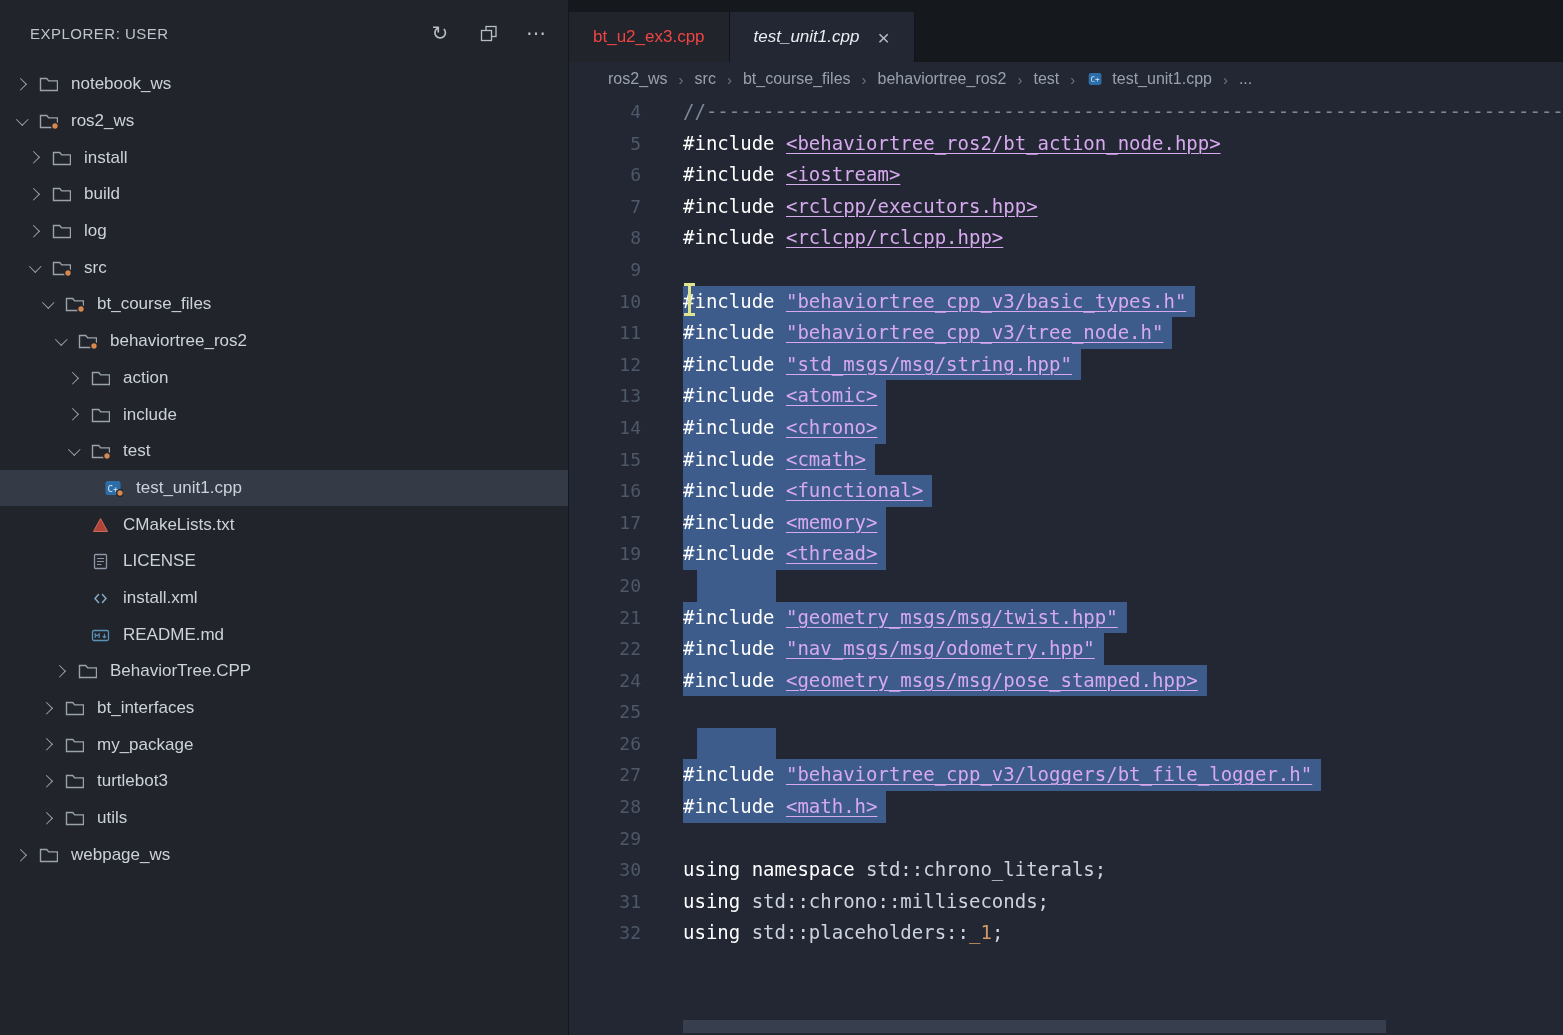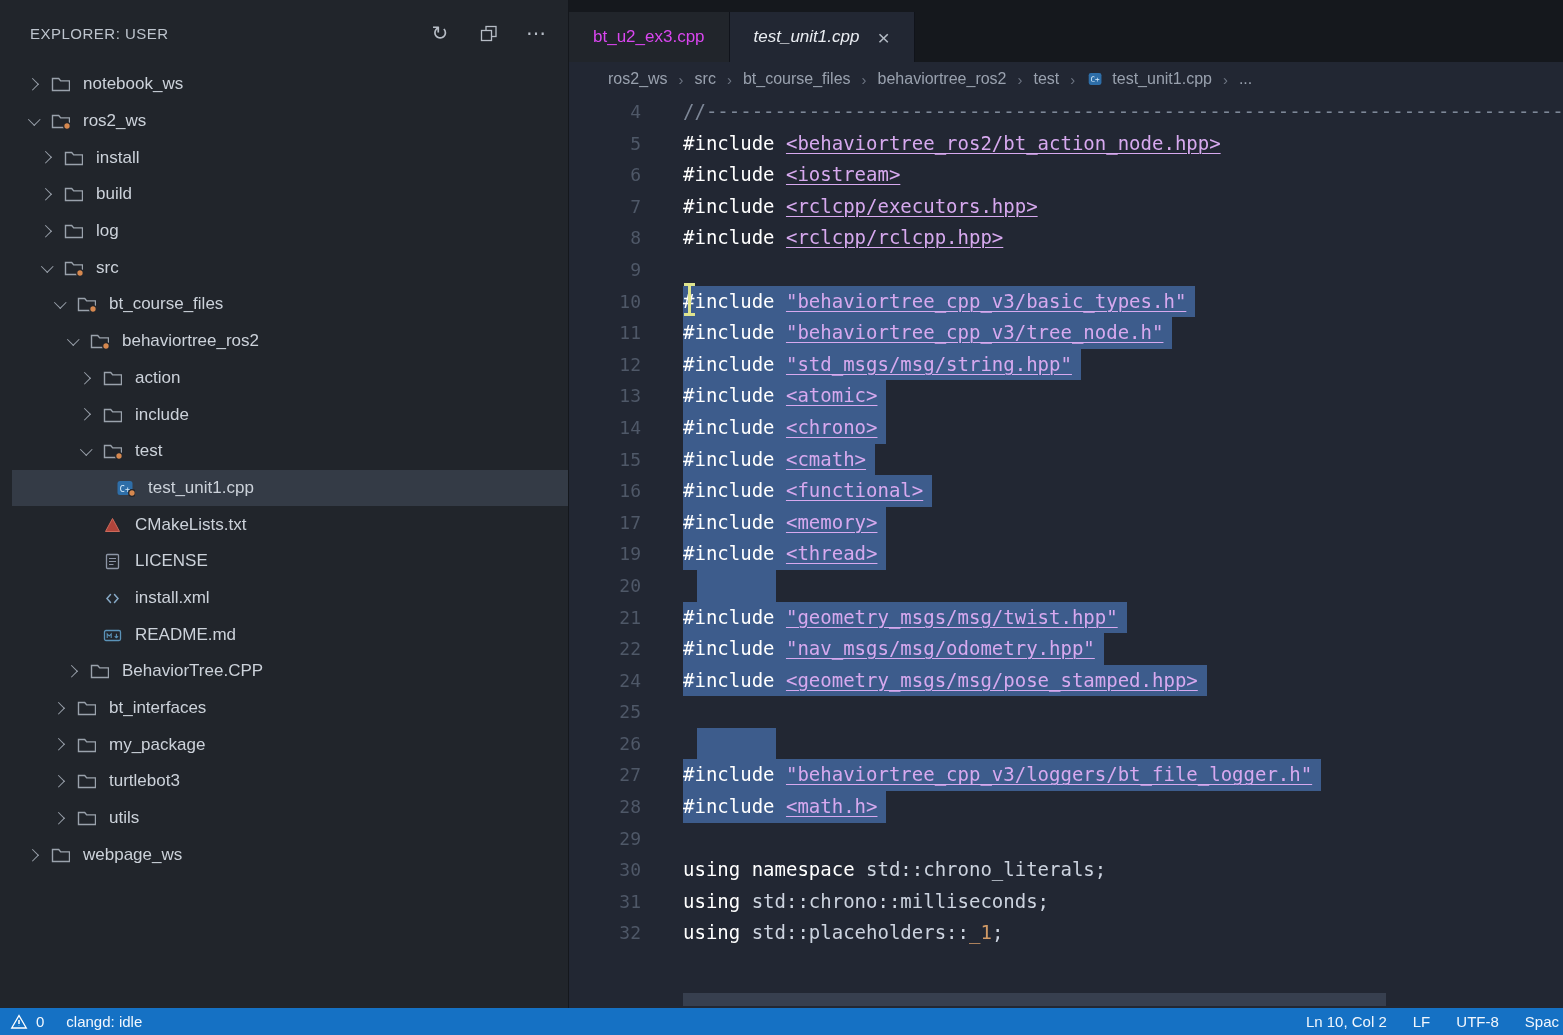--- a/index.html
+++ b/index.html
@@ -1,39 +1,39 @@
 <!DOCTYPE html>
 <html><head>
 <meta charset="utf-8">
 <style>
   html,body{margin:0;padding:0;}
   body{width:1563px;height:1035px;overflow:hidden;background:#222733;font-family:"Liberation Sans",sans-serif;-webkit-font-smoothing:antialiased;}
-  .app{display:flex;flex-direction:column;width:1563px;height:1035px;}
+  .app{display:flex;flex-direction:row;width:1563px;height:1035px;}
   .main{flex:1;display:flex;min-height:0;}
 
   
   .sidebar{width:568px;flex:none;background:#21252b;color:#ccd2da;display:flex;flex-direction:column;border-right:1px solid #14171c;}
   .sidebar-header{height:66px;flex:none;display:flex;align-items:center;padding:0 18px 0 30px;}
   .sidebar-title{font-size:15px;letter-spacing:.5px;color:#bdc4cd;flex:1;white-space:nowrap;}
   .toolbar{display:flex;gap:20px;align-items:center;}
   .toolbar .tb{width:28px;height:28px;display:flex;align-items:center;justify-content:center;color:#b7bdc6;font-size:20px;cursor:pointer;border-radius:4px;}
-  .tree{flex:1;overflow:hidden;padding-left:12px;}
+  .tree{flex:1;overflow:hidden;}
   .tree-row{height:36.7px;display:flex;align-items:center;font-size:17px;cursor:pointer;color:#ccd2da;white-space:nowrap;}
   .tree-row.selected{background:#343b46;}
   .indent{flex:none;height:1px;}
   .chev{flex:none;width:24px;height:24px;display:flex;align-items:center;justify-content:center;}
   .chev.collapsed::before{content:"";width:7.5px;height:7.5px;border-right:1.7px solid #99a0aa;border-bottom:1.7px solid #99a0aa;transform:rotate(-45deg);margin-left:-3px;}
   .chev.expanded::before{content:"";width:7.5px;height:7.5px;border-right:1.7px solid #99a0aa;border-bottom:1.7px solid #99a0aa;transform:rotate(45deg);margin-top:-4px;}
   .ticon{flex:none;width:28px;display:flex;align-items:center;justify-content:center;margin-right:9px;}
   .tlabel{white-space:nowrap;}
 
   
   .editor-col{flex:1;min-width:0;display:flex;flex-direction:column;background:#222733;}
   .tabbar{height:62px;flex:none;background:#15181d;display:flex;align-items:flex-end;}
-  .tab{height:50px;display:flex;align-items:center;padding:0 24px;background:#21252b;color:#d946ef;font-size:17px;border-right:1px solid #10131a;cursor:pointer;}
+  .tab{height:50px;display:flex;align-items:center;padding:0 24px;background:#21252b;color:#ef4444;font-size:17px;border-right:1px solid #10131a;cursor:pointer;}
   .tab.active{background:#222733;color:#e9ecf1;font-style:italic;}
   .tab .close{font-size:21px;color:#b3bac4;font-style:normal;margin-left:18px;line-height:1;}
   .breadcrumbs{height:34px;flex:none;display:flex;align-items:center;padding-left:39px;font-size:16px;color:#99a1ae;overflow:hidden;white-space:nowrap;}
   .crumb{display:flex;align-items:center;cursor:pointer;}
   .crumb-sep{margin:0 11px;color:#6e7684;font-size:15px;}
   .bc-icon{margin-right:7px;display:flex;transform:scale(.85);}
 
   .code-area{flex:1;position:relative;overflow:hidden;font-family:"DejaVu Sans Mono",monospace;font-size:19px;line-height:31.6px;}
   .code-line{display:flex;height:31.6px;white-space:pre;}
   .ln{width:72px;flex:none;text-align:right;color:#4f5868;font-size:18px;}

